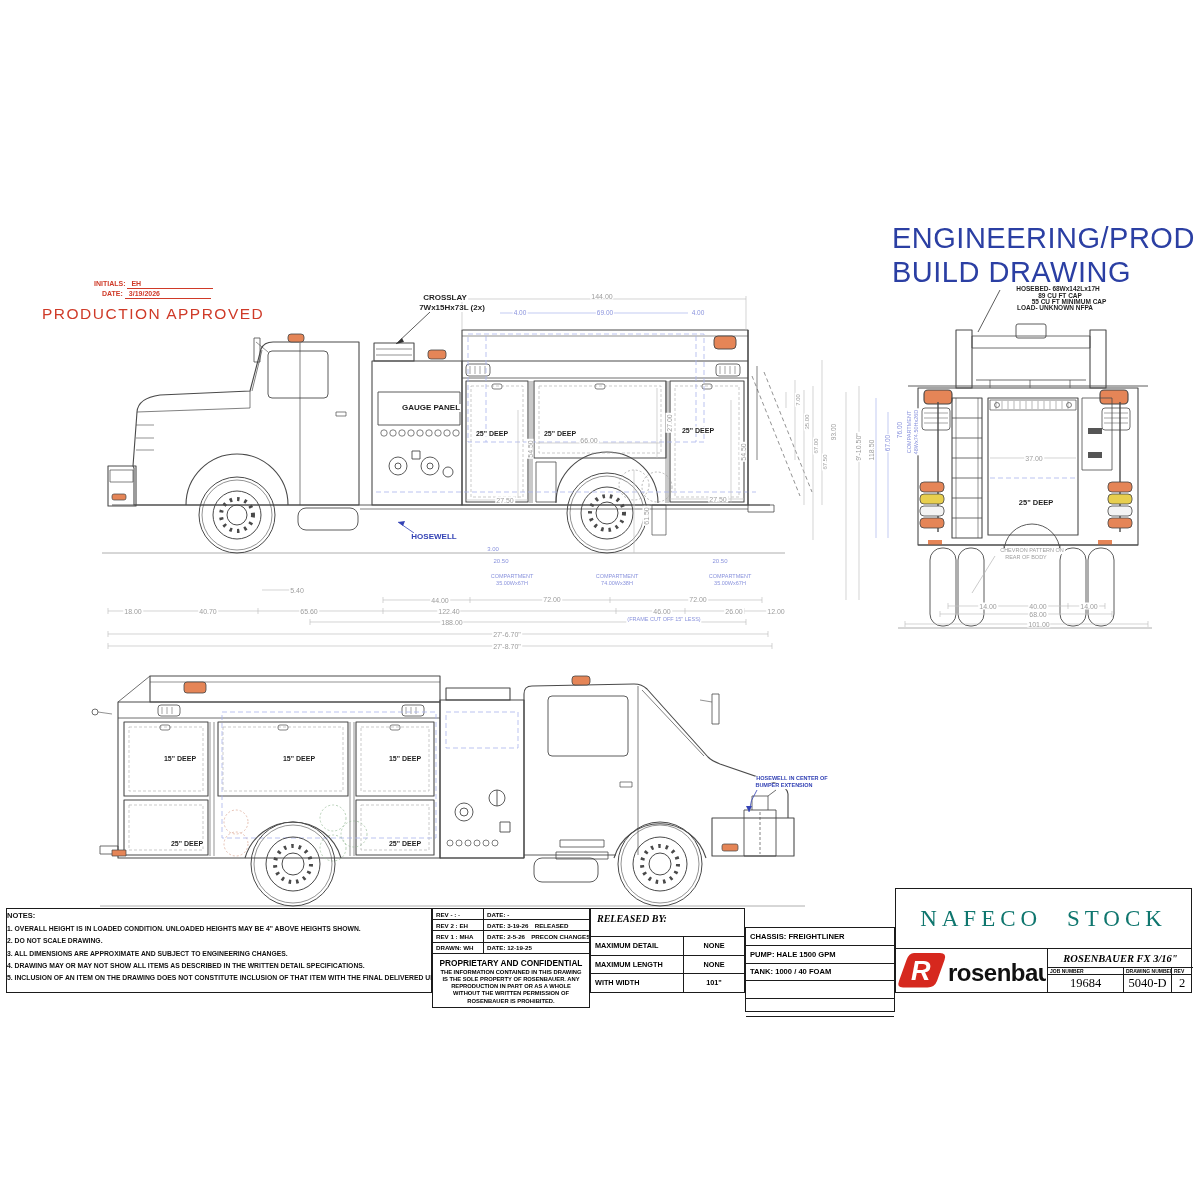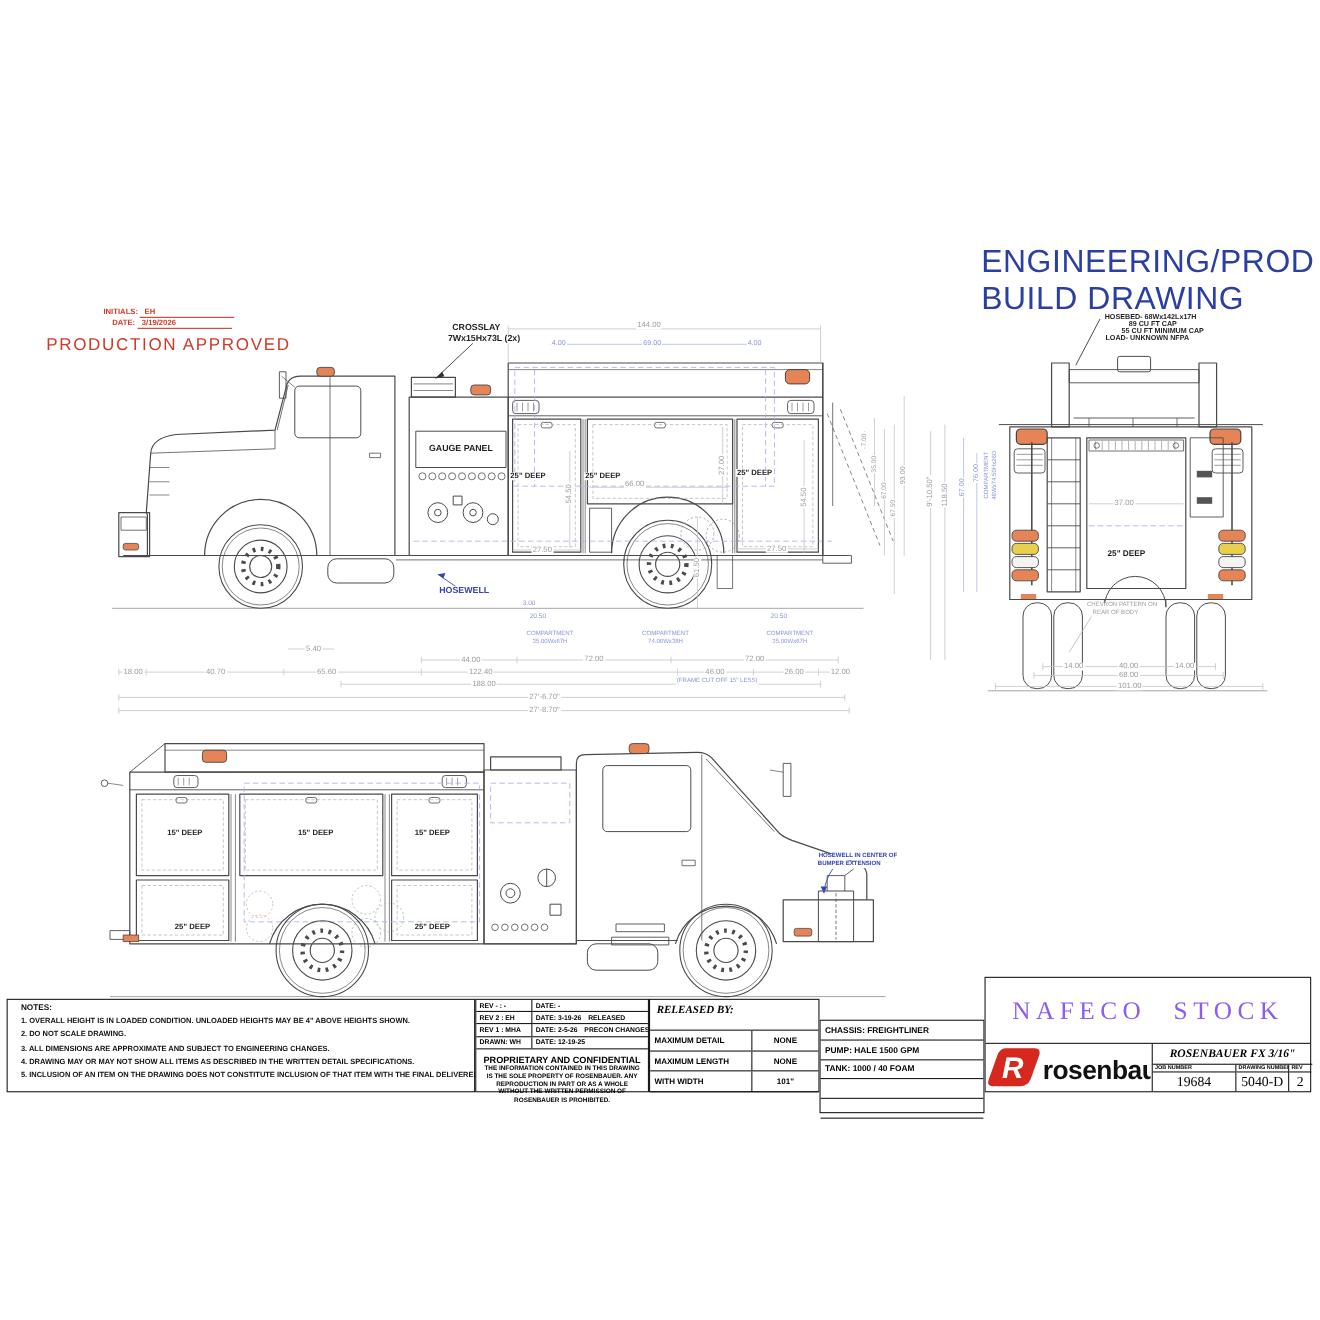--- a/index.html
+++ b/index.html
@@ -16,51 +16,51 @@
   
   #stamp{position:absolute;left:42px;top:280px;color:#cf3a28;}
   #stamp .row{font-size:7px;font-weight:bold;}
   #stamp .u{display:inline-block;border-bottom:1px solid #cf3a28;min-width:78px;padding:0 4px 1px 4px;}
   #stamp .title{font-size:15.5px;letter-spacing:1.5px;margin-top:6px;font-weight:normal;}
   
   #build-header{position:absolute;left:892px;top:221px;color:#2b3fa3;font-size:29px;
                 line-height:34px;letter-spacing:.5px;}
   
   .box{position:absolute;border:1px solid #1b1b1b;box-sizing:border-box;background:#fff;}
-  #notes-block{left:6px;top:908px;width:426px;height:85px;padding:2px 12px;}
+  #notes-block{left:6px;top:908px;width:426px;height:85px;padding:2px 0;}
   #notes-title{font-size:7.5px;font-weight:bold;color:#111;}
   .note-line{font-size:6.8px;font-weight:bold;color:#111;margin-top:5.2px;white-space:nowrap;}
-  #rev-block{left:432px;top:908px;width:158px;height:85px;}
+  #rev-block{left:432px;top:908px;width:158px;height:100px;}
   .rev-row{display:flex;border-bottom:1px solid #1b1b1b;height:10.2px;align-items:center;}
   .rev-cell-a{width:47px;border-right:1px solid #1b1b1b;font-size:6.2px;font-weight:bold;
               padding-left:3px;height:100%;display:flex;align-items:center;}
   .rev-cell-b{flex:1;font-size:6.2px;font-weight:bold;padding-left:3px;white-space:nowrap;overflow:hidden;}
   #prop-title{font-size:8.3px;font-weight:bold;text-align:center;margin-top:4px;}
   #prop-body{font-size:5.8px;font-weight:bold;text-align:center;padding:1px 6px;line-height:1.25;}
   #appr-block{left:590px;top:908px;width:155px;height:85px;}
   #appr-title{font-family:"Liberation Serif",serif;font-style:italic;font-weight:bold;
               font-size:10px;padding:4px 0 0 6px;height:28px;box-sizing:border-box;border-bottom:1px solid #1b1b1b;}
   .appr-row{display:flex;border-bottom:1px solid #1b1b1b;height:17.6px;align-items:center;}
   .appr-a{width:88px;border-right:1px solid #1b1b1b;font-size:7.3px;font-weight:bold;padding-left:4px;height:100%;display:flex;align-items:center;}
   .appr-b{flex:1;text-align:center;font-size:7.3px;font-weight:bold;}
   #chassis-block{left:745px;top:908px;width:150px;height:85px;margin-top:19px;}
   .chassis-row{border-bottom:1px solid #1b1b1b;height:16.8px;display:flex;align-items:center;
                font-size:7.6px;font-weight:bold;padding-left:4px;white-space:nowrap;}
   #title-block{left:895px;top:888px;width:297px;height:105px;}
   #nafeco{position:absolute;left:0;top:0;width:100%;height:60px;border-bottom:1px solid #1b1b1b;
           display:flex;align-items:center;justify-content:center;box-sizing:border-box;
-          font-family:"Liberation Serif",serif;font-size:23px;letter-spacing:5px;word-spacing:14px;color:#8b5cf6;}
+          font-family:"Liberation Serif",serif;font-size:23px;letter-spacing:5px;word-spacing:14px;color:#0f766e;}
   #logo-cell{position:absolute;left:0;top:60px;width:152px;height:43px;border-right:1px solid #1b1b1b;box-sizing:border-box;}
   #model-cell{position:absolute;left:152px;top:60px;width:145px;height:19px;border-bottom:1px solid #1b1b1b;
               box-sizing:border-box;display:flex;align-items:center;justify-content:center;
               font-family:"Liberation Serif",serif;font-style:italic;font-weight:bold;font-size:10.5px;}
   .num-cell{position:absolute;top:79px;height:24px;box-sizing:border-box;}
   .num-label{font-size:5px;font-weight:bold;border-bottom:1px solid #1b1b1b;padding:1px 0 0 2px;height:7px;box-sizing:border-box;line-height:1;overflow:hidden;white-space:nowrap;}
   .num-value{text-align:center;font-family:"Liberation Serif",serif;font-size:12.5px;padding-top:1px;}
-  #annotation-layer{position:absolute;left:0;top:0;width:1009px;height:1200px;pointer-events:none;}
+  #annotation-layer{position:absolute;left:12px;top:0;width:1009px;height:1200px;pointer-events:none;}
 </style>
 </head>
 <body>
 
 <div id="sheet">
 
 <svg width="1200" height="1200" viewBox="0 0 1200 1200">
 
   <g stroke="#4a4a4a" fill="none" stroke-width="1.1" stroke-linejoin="round">
 

